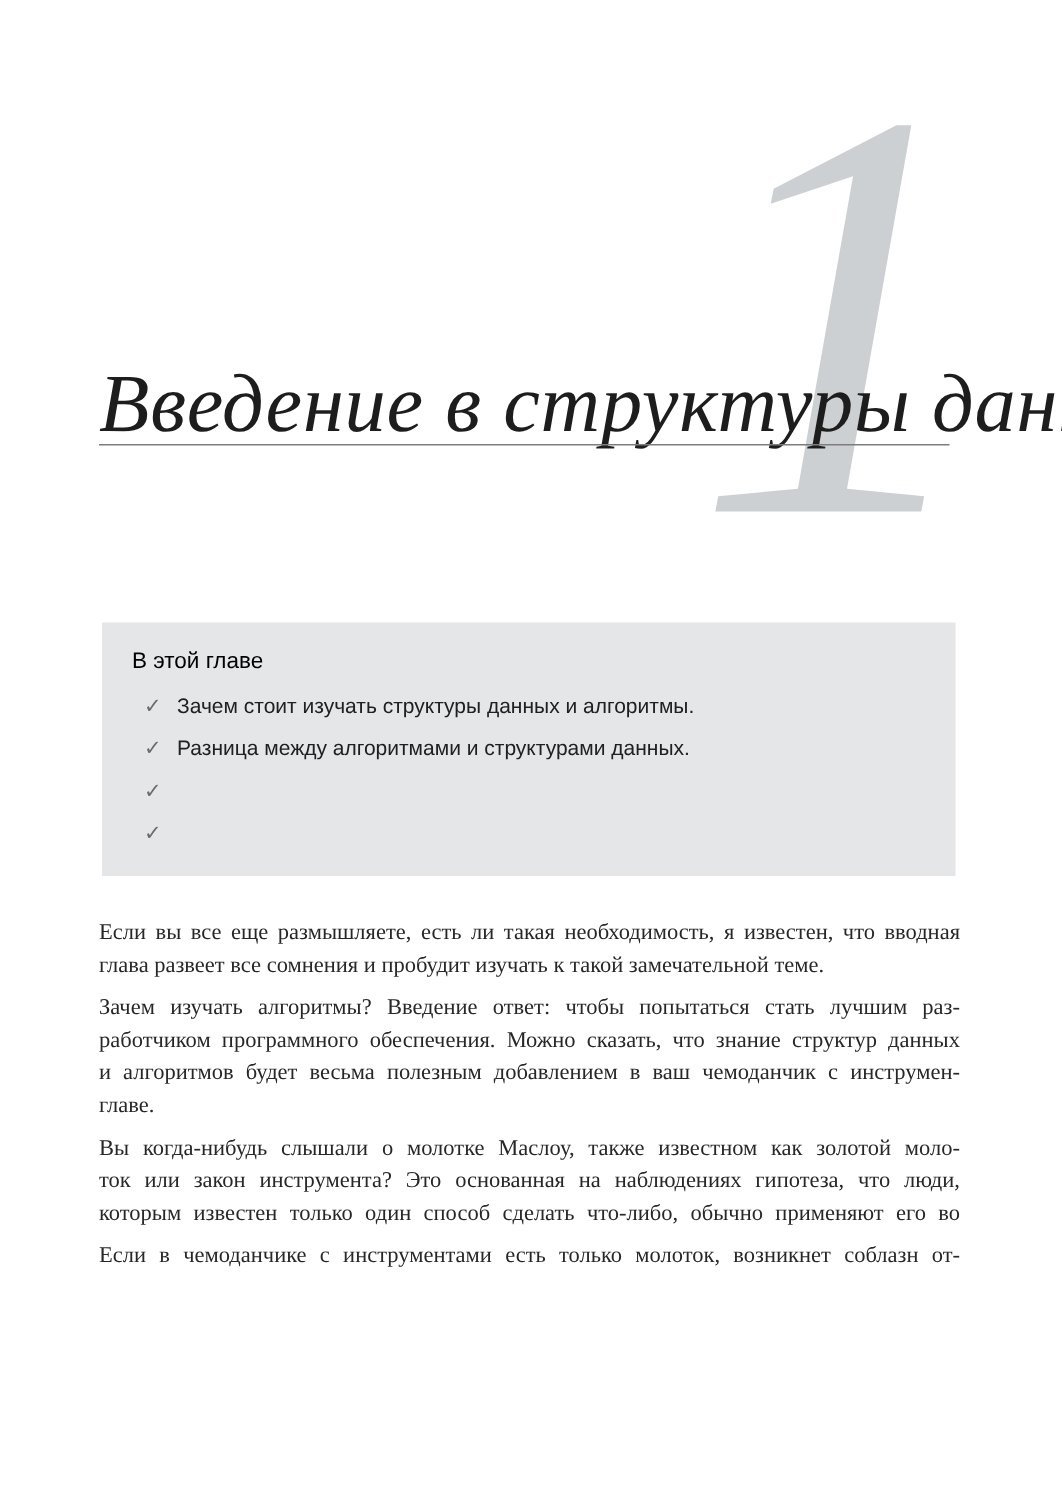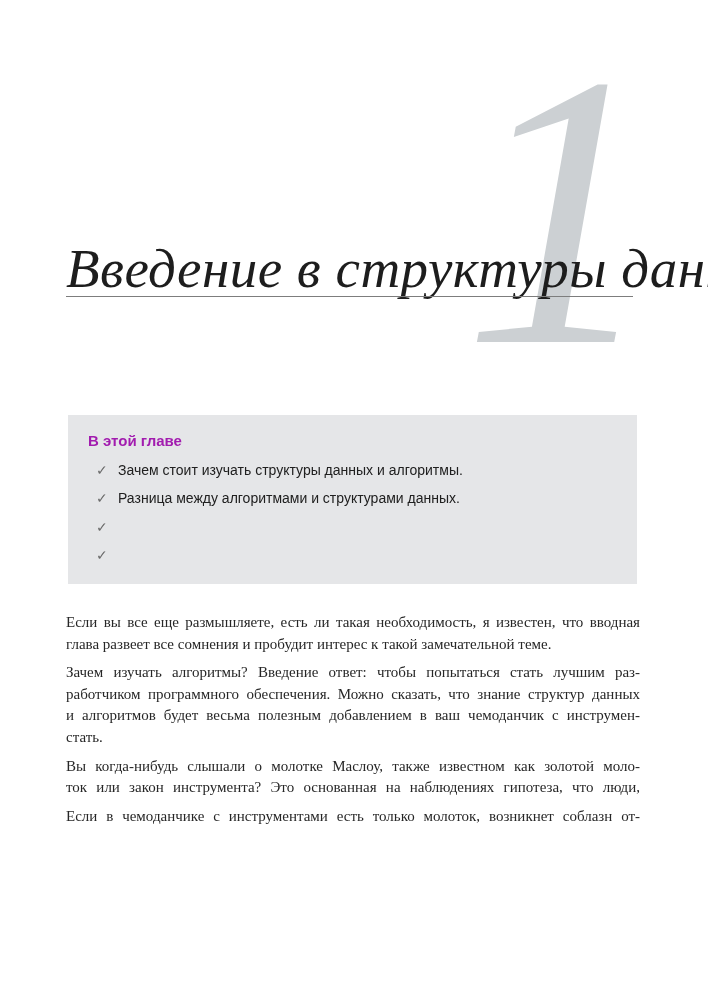--- a/index.html
+++ b/index.html
@@ -59,22 +59,22 @@
     position:absolute;
     left:68px;top:415px;
     width:569px;
     padding:17px 20px 20px 20px;
     background:var(--box-bg);
     z-index:2;
     font-family:"Liberation Sans", sans-serif;
   }
   .overview-heading{
     font-size:15px;
-    font-weight:bold;
-    color:#a21caf;
+    font-weight:normal;
+    color:#000000;
     line-height:18px;
   }
   .overview-list{
     list-style:none;
     margin-top:6px;
   }
   .overview-item{
     display:flex;
     align-items:baseline;
     margin-top:10.5px;
@@ -137,30 +137,31 @@
       </li>
       <li class="overview-item">
         <span class="check">✓</span>
       </li>
     </ul>
   </section>
 
   <div class="body-text">
     <p>
       <span class="line just">Если вы все еще размышляете, есть ли такая необходимость, я известен, что вводная</span>
-      <span class="line end">глава развеет все сомнения и пробудит интерес к такой замечательной теме.</span>
+      <span class="line end">глава развеет все сомнения и пробудит изучать к такой замечательной теме.</span>
     </p>
     <p>
       <span class="line just">Зачем изучать алгоритмы? Введение ответ: чтобы попытаться стать лучшим раз-</span>
       <span class="line just">работчиком программного обеспечения. Можно сказать, что знание структур данных</span>
       <span class="line just">и алгоритмов будет весьма полезным добавлением в ваш чемоданчик с инструмен-</span>
-      <span class="line end">стать.</span>
+      <span class="line end">главе.</span>
     </p>
     <p>
       <span class="line just">Вы когда-нибудь слышали о молотке Маслоу, также известном как золотой моло-</span>
       <span class="line just">ток или закон инструмента? Это основанная на наблюдениях гипотеза, что люди,</span>
+      <span class="line just">которым известен только один способ сделать что-либо, обычно применяют его во</span>
     </p>
     <p>
       <span class="line just">Если в чемоданчике с инструментами есть только молоток, возникнет соблазн от-</span>
     </p>
   </div>
 
 </div>
 
 </body></html>

